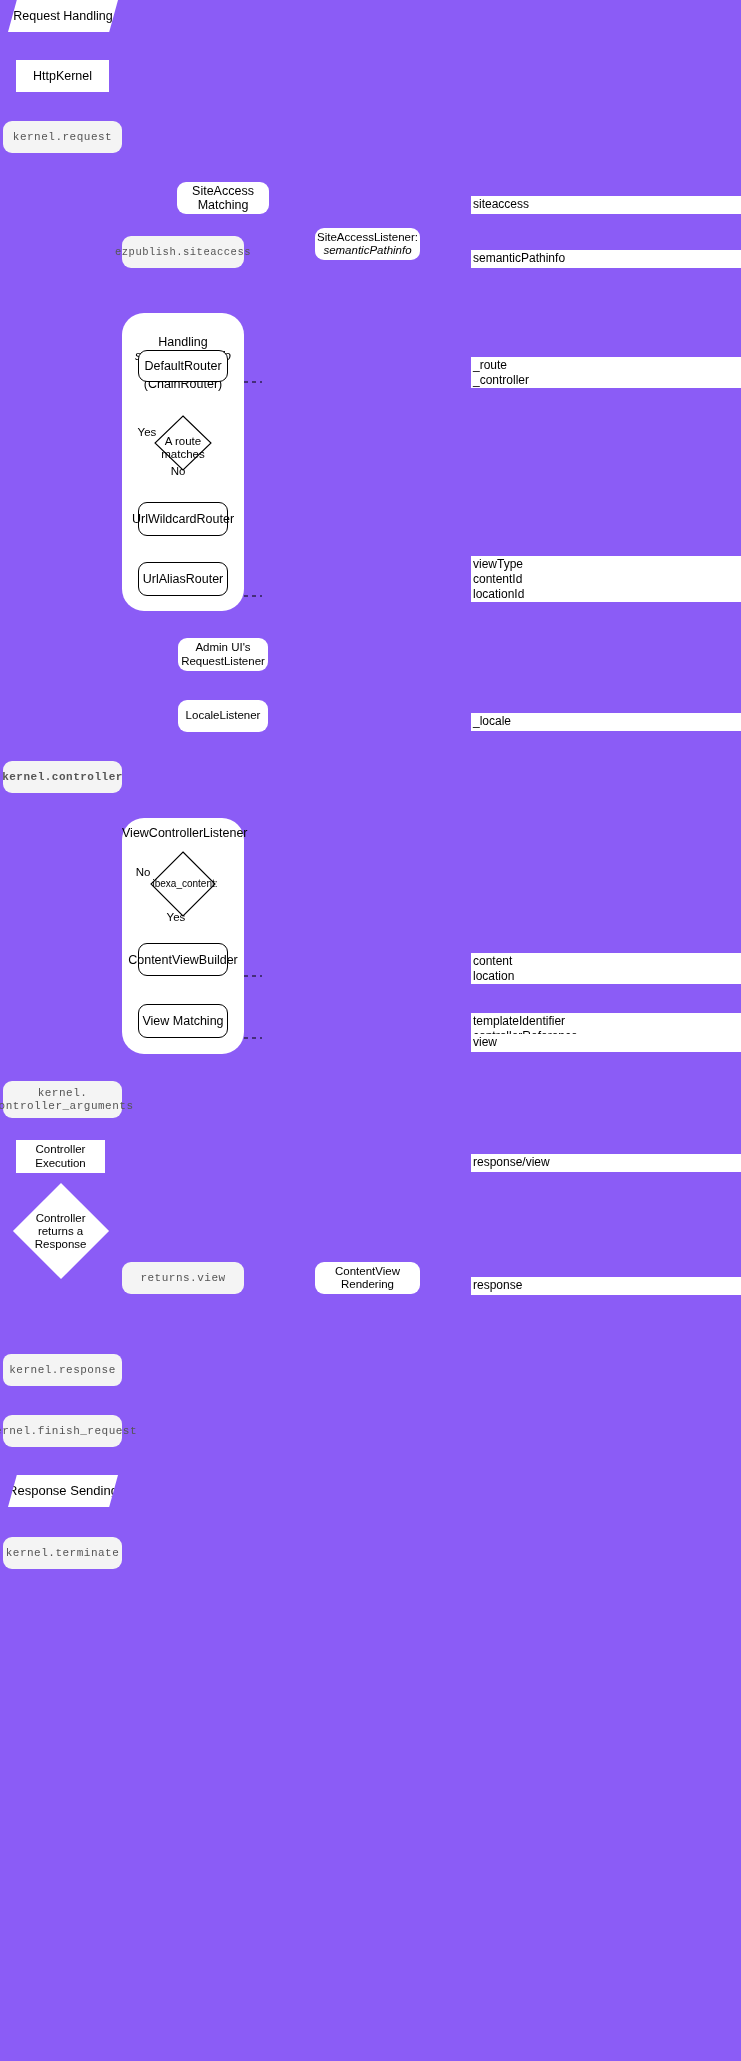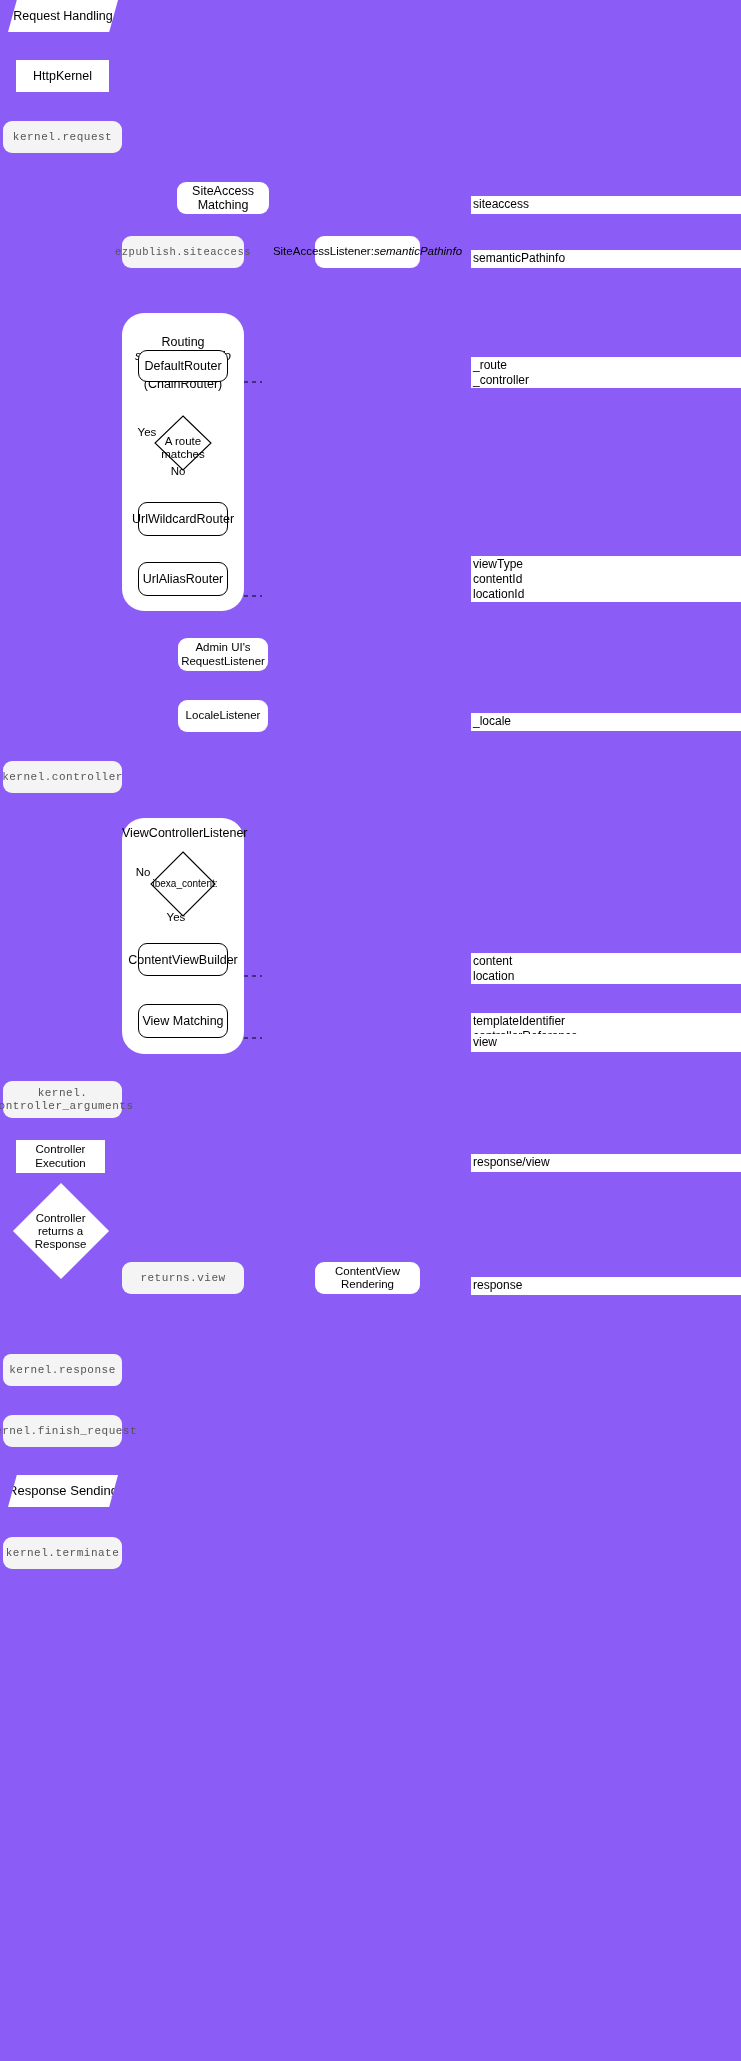--- a/index.html
+++ b/index.html
@@ -160,28 +160,28 @@
   <div class="node banner" style="left:8px;top:0px;width:110px;height:32px;font-size:12.5px;">Request Handling</div>
 
   <div class="node rect" style="left:16px;top:60px;width:93px;height:32px;font-size:12.5px;">HttpKernel</div>
 
   <div class="node event" style="left:3px;top:121px;width:119px;height:32px;font-size:11px;">kernel.request</div>
 
   <div class="node round" style="left:137px;top:182px;width:92px;height:32px;font-size:12.5px;">SiteAccess Matching</div>
 
   <div class="node event" style="left:122px;top:236px;width:122px;height:32px;font-size:10.5px;">ezpublish.siteaccess</div>
 
-  <div class="node round" style="left:275px;top:236px;width:105px;height:32px;font-size:11.5px;flex-direction:row;">
+  <div class="node round" style="left:275px;top:228px;width:105px;height:32px;font-size:11.5px;flex-direction:column;">
     <span>SiteAccessListener:</span>
     <span class="ital">semanticPathinfo</span>
   </div>
 
   <div class="group" style="left:122px;top:313px;width:122px;height:298px;"></div>
   <div class="group-title" style="left:122px;top:321px;width:122px;">
-    <span>Routing </span><span class="ital">semanticPathinfo</span><br>
+    <span>Handling </span><span class="ital">semanticPathinfo</span><br>
     <span>(ChainRouter)</span>
   </div>
 
   <div class="inner" style="left:138px;top:350px;width:90px;height:32px;">DefaultRouter</div>
 
   <svg class="svglayer" viewBox="0 0 741 2061" style="pointer-events:none;">
     <polygon points="183,416 211,443 183,470 155,443" fill="#ffffff" stroke="#000" stroke-width="1.1"></polygon>
   </svg>
   <div class="dlabel" style="left:153px;top:435px;width:60px;">A route
 matches</div>
@@ -190,21 +190,21 @@
 
   <div class="inner" style="left:138px;top:502px;width:90px;height:34px;">UrlWildcardRouter</div>
 
   <div class="inner" style="left:138px;top:562px;width:90px;height:34px;">UrlAliasRouter</div>
 
   <div class="node round" style="left:138px;top:638px;width:90px;height:33px;font-size:11.5px;text-align:center;">Admin UI's
 RequestListener</div>
 
   <div class="node round" style="left:138px;top:700px;width:90px;height:32px;font-size:11.5px;">LocaleListener</div>
 
-  <div class="node event" style="left:3px;top:761px;width:119px;height:32px;font-size:11px;">kernel.controller</div>
+  <div class="node event" style="left:3px;top:761px;width:119px;height:32px;font-size:11px;font-weight:bold;">kernel.controller</div>
 
   <div class="group" style="left:122px;top:818px;width:122px;height:236px;"></div>
   <div class="group-title" style="left:122px;top:826px;width:122px;">ViewControllerListener</div>
 
   <svg class="svglayer" viewBox="0 0 741 2061" style="pointer-events:none;">
     <polygon points="183,852 215,884 183,916 151,884" fill="#ffffff" stroke="#000" stroke-width="1.1"></polygon>
   </svg>
   <div class="dlabel" style="left:151px;top:877px;width:68px;font-size:10px;">ibexa_content:</div>
   <div class="dlabel" style="left:133px;top:866px;width:20px;">No</div>
   <div class="dlabel" style="left:164px;top:911px;width:24px;">Yes</div>

